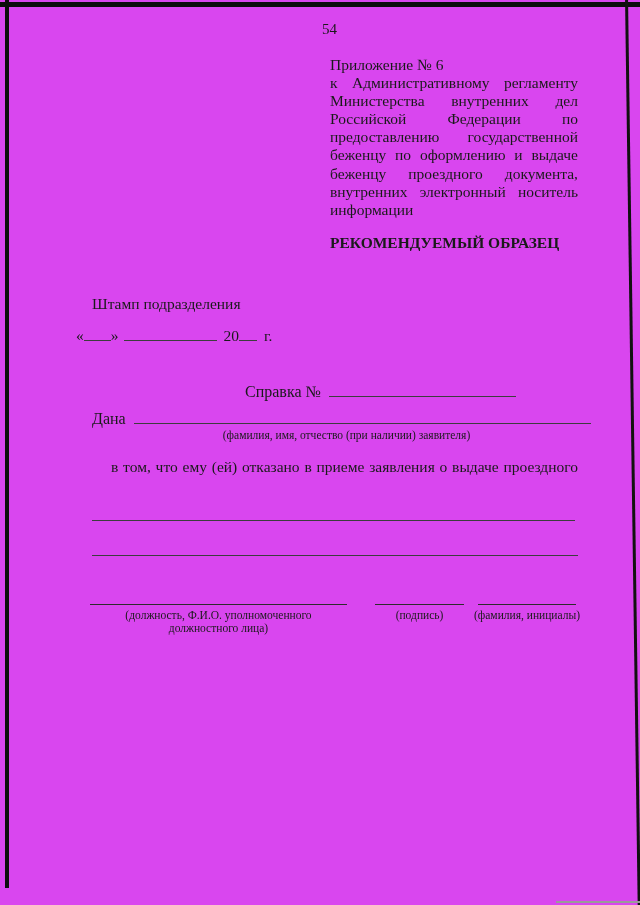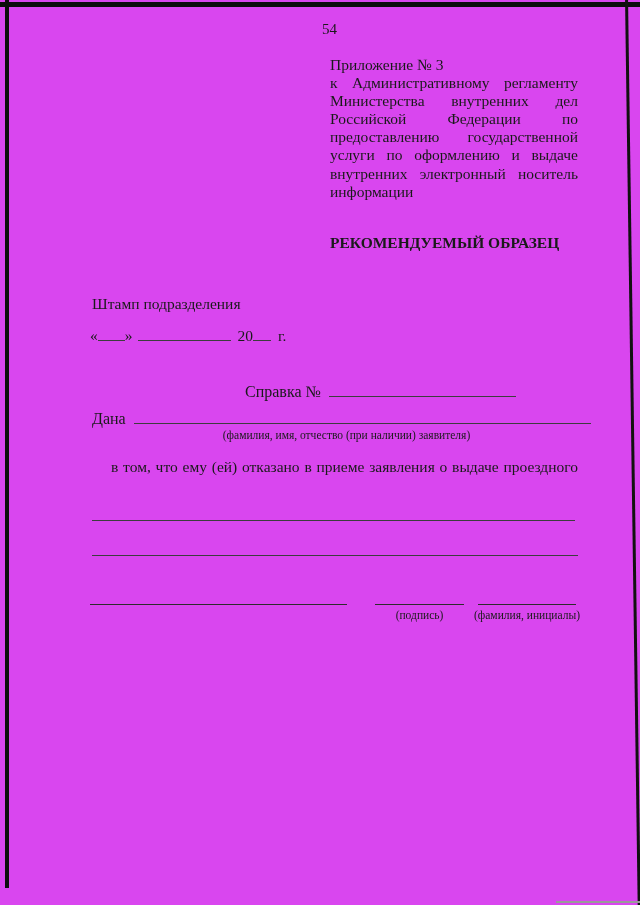--- a/index.html
+++ b/index.html
@@ -47,21 +47,21 @@
     left: 330px; top: 234px;
     font-size: 15.5px; font-weight: bold;
   }
 
   .stamp-label {
     left: 92px; top: 295px;
     font-size: 15.5px;
   }
 
   .date-line {
-    left: 90px; top: 325px;
+    left: 76px; top: 325px;
     font-size: 15.5px;
     white-space: nowrap;
   }
   .blank {
     display: inline-block;
     border-bottom: 1.5px solid #3d3d3d;
     height: 15px;
     vertical-align: baseline;
   }
   .date-line .day   { width: 27px; }
@@ -122,26 +122,27 @@
 <div class="page">
 
   <div class="abs scan-top"></div>
   <div class="abs scan-left"></div>
   <div class="abs scan-right"></div>
   <div class="abs scan-bottom"></div>
 
   <div class="abs pagenum">54</div>
 
   <div class="abs appendix">
-    <div class="appendix-line first">Приложение № 3</div>
+    <div class="appendix-line first">Приложение № 6</div>
     <div class="appendix-line">к Административному регламенту</div>
     <div class="appendix-line">Министерства внутренних дел</div>
     <div class="appendix-line">Российской Федерации по</div>
     <div class="appendix-line">предоставлению государственной</div>
-    <div class="appendix-line">услуги по оформлению и выдаче</div>
+    <div class="appendix-line">беженцу по оформлению и выдаче</div>
+    <div class="appendix-line">беженцу проездного документа,</div>
     <div class="appendix-line">внутренних электронный носитель</div>
     <div class="appendix-line last">информации</div>
   </div>
 
   <div class="abs sample-label">РЕКОМЕНДУЕМЫЙ ОБРАЗЕЦ</div>
 
   <div class="abs stamp-label">Штамп подразделения</div>
 
   <div class="abs date-line">
     <span>«</span><span class="blank day"></span><span>»</span><span class="blank month"></span><span>20</span><span class="blank year"></span><span>г.</span>
@@ -160,16 +161,17 @@
     <div class="body-line">в том, что ему (ей) отказано в приеме заявления о выдаче проездного</div>
   </div>
 
   <div class="abs rule reason-1"></div>
   <div class="abs rule reason-2"></div>
 
   <div class="abs rule sig-line-1"></div>
   <div class="abs rule sig-line-2"></div>
   <div class="abs rule sig-line-3"></div>
 
+  <div class="abs sig-caption sig-caption-1">(должность, Ф.И.О. уполномоченного должностного лица)</div>
   <div class="abs sig-caption sig-caption-2">(подпись)</div>
   <div class="abs sig-caption sig-caption-3">(фамилия, инициалы)</div>
 
 </div>
 
 </body></html>

